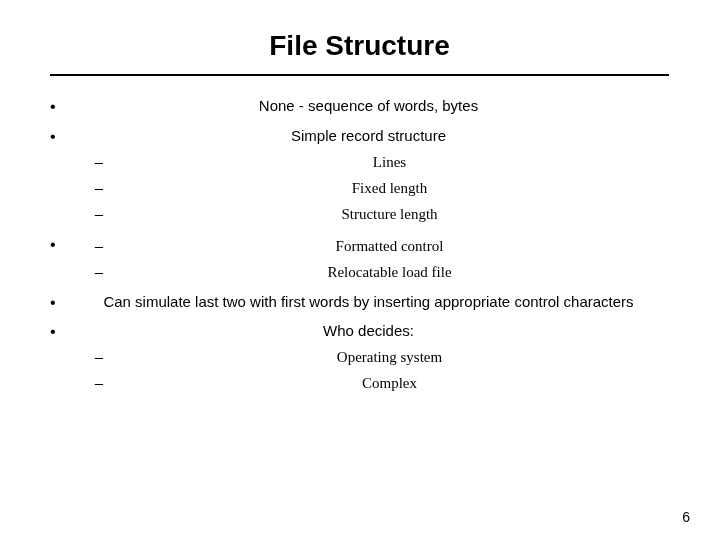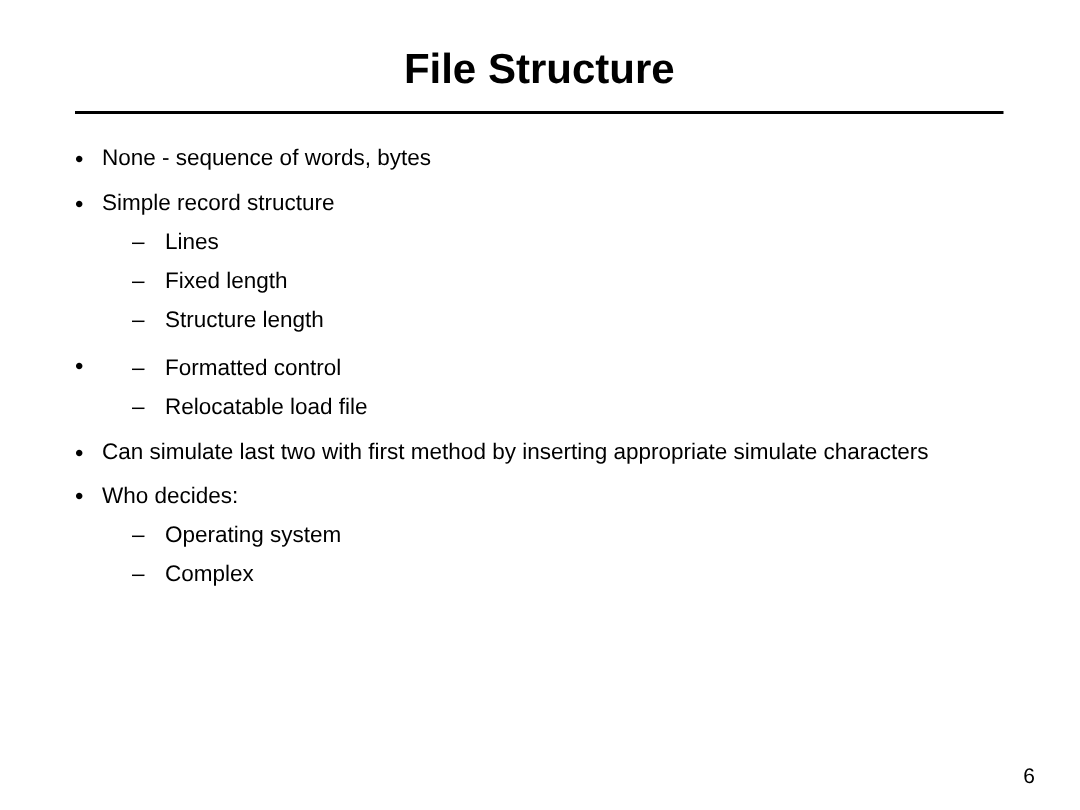--- a/index.html
+++ b/index.html
@@ -58,20 +58,21 @@
     }
 
     .bullet-dot {
       min-width: 18px;
       font-size: 16px;
       line-height: 1.6;
     }
 
     .bullet-text {
       flex: 1;
+      text-align: center;
     }
 
     .sub-list {
       list-style: none;
       padding-left: 20px;
       margin-top: 2px;
     }
 
     .sub-item {
       display: flex;
@@ -80,20 +81,21 @@
     }
 
     .sub-dash {
       min-width: 22px;
       font-size: 15px;
       line-height: 1.6;
     }
 
     .sub-text {
       flex: 1;
+      font-family: Liberation Serif, serif;
     }
 
     .page-number {
       position: absolute;
       bottom: 15px;
       right: 30px;
       font-size: 14px;
       color: #000000;
     }
   </style>
@@ -143,21 +145,21 @@
             <li class="sub-item">
               <span class="sub-dash">–</span>
               <span class="sub-text">Relocatable load file</span>
             </li>
           </ul>
         </span>
       </li>
 
       <li class="bullet-item">
         <span class="bullet-dot">•</span>
-        <span class="bullet-text">Can simulate last two with first method by inserting appropriate simulate characters</span>
+        <span class="bullet-text">Can simulate last two with first words by inserting appropriate control characters</span>
       </li>
 
       <li class="bullet-item">
         <span class="bullet-dot">•</span>
         <span class="bullet-text">
           <span>Who decides:</span>
           <ul class="sub-list">
             <li class="sub-item">
               <span class="sub-dash">–</span>
               <span class="sub-text">Operating system</span>

